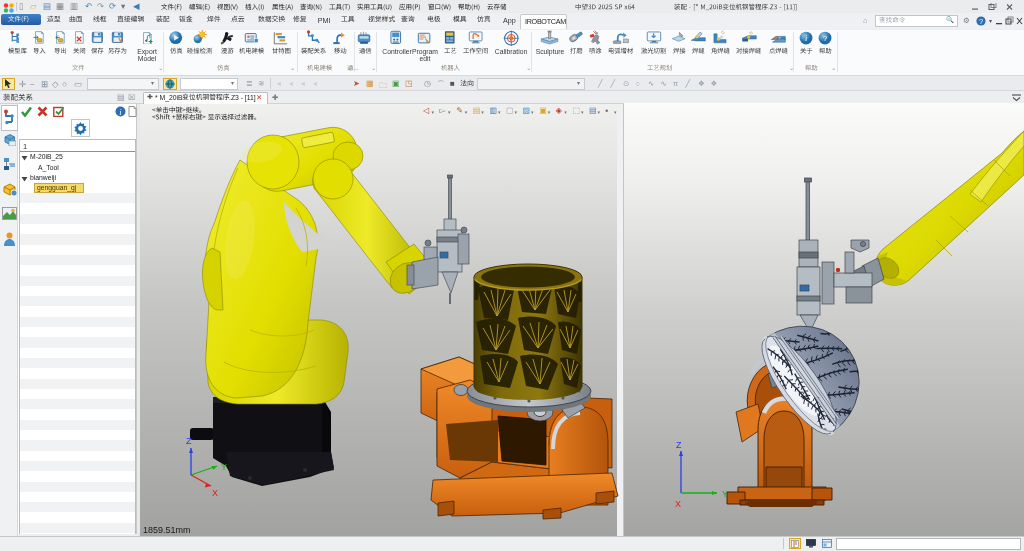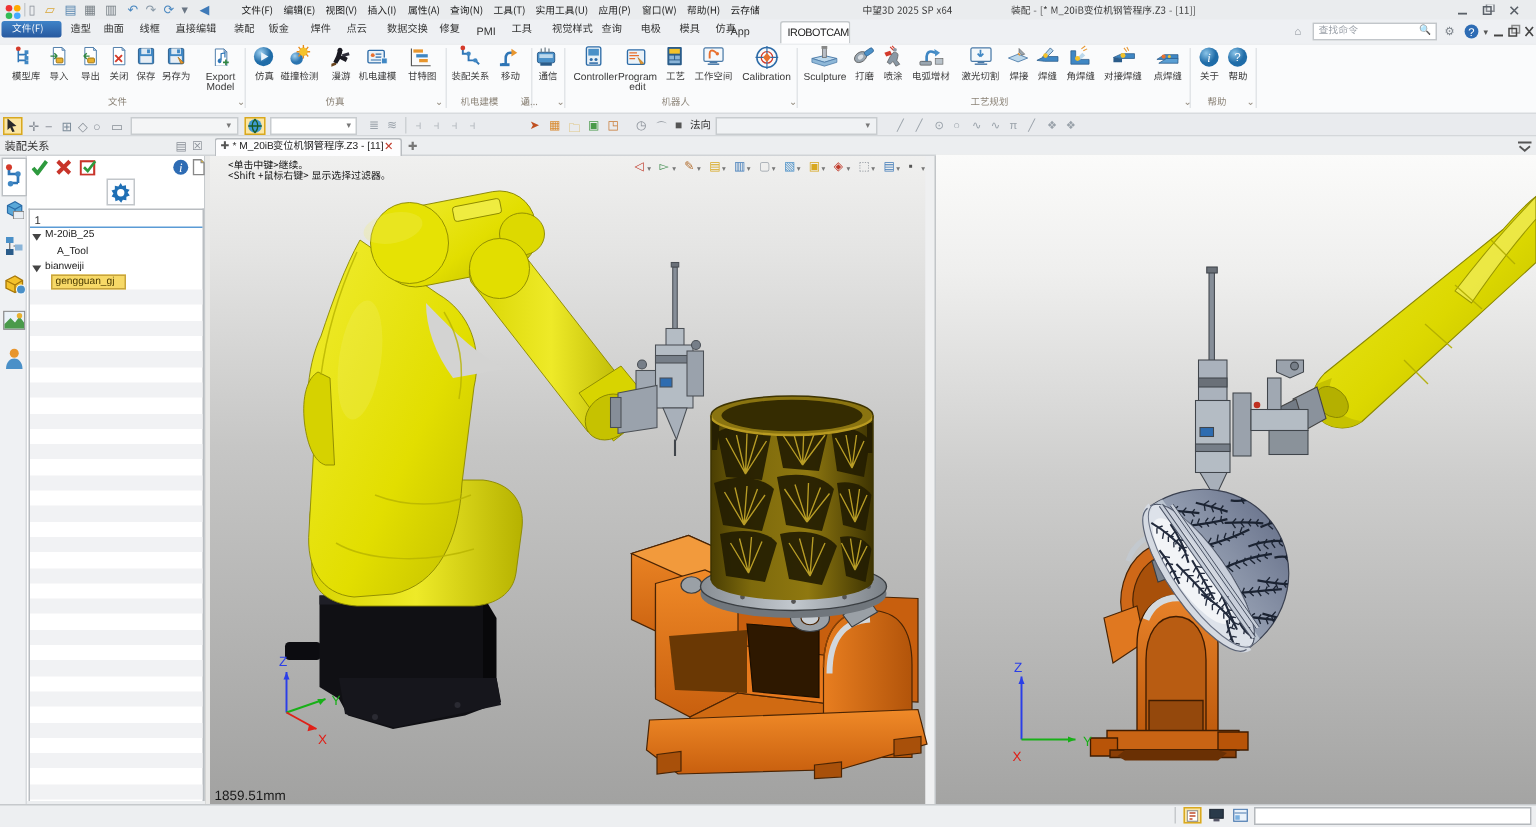--- a/index.html
+++ b/index.html
@@ -356,21 +356,21 @@
     </svg>
   </div>
 <div style="position:absolute;top:16.2px;left:477.0px;">
     <svg width="14" height="8" style="display:block;overflow:visible" viewBox="0 0 14 8">
       <g fill="#333">
         <path transform="translate(0.0 5.4)" d="M4.0 -5.6C4.1 -5.3 4.2 -4.8 4.3 -4.5L4.8 -4.7C4.8 -5.0 4.6 -5.4 4.5 -5.7ZM2.2 -4.5L2.2 -4.0L3.4 -4.0C3.3 -2.3 3.2 -0.7 1.9 0.2C2.0 0.3 2.2 0.4 2.3 0.6C3.3 -0.2 3.7 -1.3 3.8 -2.5L5.5 -2.5C5.4 -0.9 5.3 -0.2 5.2 -0.1C5.1 0.0 5.1 0.0 4.9 0.0C4.8 0.0 4.4 0.0 4.1 -0.0C4.1 0.1 4.2 0.3 4.2 0.5C4.6 0.5 4.9 0.5 5.1 0.5C5.4 0.5 5.5 0.4 5.6 0.3C5.8 0.0 5.9 -0.7 6.0 -2.8C6.0 -2.9 6.0 -3.0 6.0 -3.0L3.9 -3.0C3.9 -3.3 3.9 -3.7 3.9 -4.0L6.5 -4.0L6.5 -4.5ZM1.8 -5.7C1.4 -4.7 0.9 -3.7 0.2 -3.0C0.3 -2.9 0.5 -2.6 0.5 -2.5C0.7 -2.7 0.9 -3.0 1.1 -3.2L1.1 0.5L1.6 0.5L1.6 -4.1C1.9 -4.5 2.1 -5.0 2.3 -5.6Z"></path>
         <path transform="translate(6.8 5.4)" d="M4.0 -0.3C4.8 -0.1 5.6 0.3 6.0 0.5L6.4 0.2C5.9 -0.1 5.1 -0.4 4.3 -0.6ZM2.4 -0.6C1.9 -0.3 1.1 0.0 0.4 0.2C0.5 0.3 0.7 0.4 0.7 0.5C1.4 0.4 2.3 0.0 2.8 -0.3ZM3.2 -5.7L3.1 -5.1L0.6 -5.1L0.6 -4.7L3.1 -4.7L3.0 -4.3L1.4 -4.3L1.4 -1.2L0.4 -1.2L0.4 -0.8L6.4 -0.8L6.4 -1.2L5.5 -1.2L5.5 -4.3L3.5 -4.3L3.6 -4.7L6.2 -4.7L6.2 -5.1L3.6 -5.1L3.7 -5.7ZM1.8 -1.2L1.8 -1.7L5.0 -1.7L5.0 -1.2ZM1.8 -3.1L5.0 -3.1L5.0 -2.7L1.8 -2.7ZM1.8 -3.5L1.8 -3.9L5.0 -3.9L5.0 -3.5ZM1.8 -2.4L5.0 -2.4L5.0 -2.0L1.8 -2.0Z"></path>
       </g>
     </svg>
   </div>
-<div class="lat" style="left:487px;top:16.3px;font-size:7.2px;color:#333;">App</div>
+<div class="lat" style="left:503px;top:16.3px;font-size:7.2px;color:#333;">App</div>
 <div class="ab" style="left:520px;top:13.5px;width:47px;height:15.5px;background:#fdfdfe;border:1px solid #c6cacd;border-bottom:none;border-radius:2px 2px 0 0;"></div>
 <div class="lat" style="left:525px;top:16.6px;font-size:7.2px;color:#222;letter-spacing:-0.3px;">IROBOTCAM</div>
 <div class="lat" style="left:863px;top:15.5px;font-size:7.5px;color:#8a9098;">⌂</div>
 <div class="ab" style="left:875px;top:14.5px;width:83px;height:12.5px;background:#fff;border:1px solid #c2c6ca;"></div>
 <div style="position:absolute;top:17.3px;left:879px;">
     <svg width="26" height="8" style="display:block;overflow:visible" viewBox="0 0 26 8">
       <g fill="#9aa0a8">
         <path transform="translate(0.0 5.3)" d="M1.9 -1.4L4.6 -1.4L4.6 -0.9L1.9 -0.9ZM1.9 -2.3L4.6 -2.3L4.6 -1.8L1.9 -1.8ZM1.5 -2.7L1.5 -0.5L5.1 -0.5L5.1 -2.7ZM0.5 -0.1L0.5 0.3L6.1 0.3L6.1 -0.1ZM3.0 -5.5L3.0 -4.7L0.4 -4.7L0.4 -4.3L2.5 -4.3C1.9 -3.6 1.0 -3.1 0.2 -2.8C0.3 -2.7 0.5 -2.5 0.6 -2.4C1.5 -2.8 2.4 -3.5 3.0 -4.2L3.0 -2.9L3.5 -2.9L3.5 -4.2C4.1 -3.5 5.1 -2.8 6.0 -2.5C6.1 -2.6 6.3 -2.8 6.4 -2.9C5.5 -3.1 4.6 -3.7 4.1 -4.3L6.2 -4.3L6.2 -4.7L3.5 -4.7L3.5 -5.5Z"></path>
         <path transform="translate(6.6 5.3)" d="M4.5 -5.1C4.8 -4.9 5.2 -4.4 5.4 -4.2L5.7 -4.4C5.6 -4.7 5.2 -5.1 4.8 -5.4ZM1.2 -5.5L1.2 -4.2L0.3 -4.2L0.3 -3.7L1.2 -3.7L1.2 -2.3C0.9 -2.2 0.5 -2.1 0.2 -2.1L0.4 -1.6L1.2 -1.8L1.2 -0.1C1.2 -0.0 1.2 0.0 1.1 0.0C1.0 0.0 0.7 0.0 0.4 0.0C0.5 0.1 0.6 0.3 0.6 0.5C1.0 0.5 1.3 0.5 1.5 0.4C1.7 0.3 1.7 0.2 1.7 -0.1L1.7 -2.0L2.6 -2.2L2.5 -2.7L1.7 -2.5L1.7 -3.7L2.5 -3.7L2.5 -4.2L1.7 -4.2L1.7 -5.5ZM5.5 -3.1C5.2 -2.6 4.9 -2.1 4.5 -1.6C4.4 -2.1 4.3 -2.7 4.2 -3.4L6.2 -3.6L6.2 -4.0L4.1 -3.8C4.1 -4.4 4.0 -4.9 4.0 -5.5L3.5 -5.5C3.5 -4.9 3.6 -4.3 3.6 -3.8L2.6 -3.7L2.7 -3.2L3.7 -3.3C3.8 -2.5 3.9 -1.8 4.1 -1.2C3.6 -0.7 3.0 -0.3 2.4 -0.1C2.6 0.0 2.7 0.2 2.8 0.3C3.3 0.1 3.8 -0.3 4.3 -0.7C4.6 0.0 5.1 0.4 5.7 0.5C6.0 0.5 6.3 0.2 6.4 -0.9C6.3 -0.9 6.1 -1.1 6.0 -1.2C5.9 -0.4 5.8 -0.1 5.6 -0.1C5.3 -0.1 5.0 -0.5 4.7 -1.1C5.2 -1.6 5.6 -2.2 5.9 -2.8Z"></path>
         <path transform="translate(13.2 5.3)" d="M3.3 -5.6C2.7 -4.7 1.4 -3.9 0.2 -3.6C0.3 -3.4 0.4 -3.2 0.5 -3.1C1.0 -3.3 1.5 -3.5 2.0 -3.8L2.0 -3.4L4.6 -3.4L4.6 -3.8C5.0 -3.5 5.5 -3.3 6.0 -3.1C6.1 -3.3 6.3 -3.5 6.4 -3.6C5.3 -3.9 4.2 -4.5 3.6 -5.2L3.7 -5.3ZM2.0 -3.8C2.5 -4.1 3.0 -4.5 3.3 -4.9C3.7 -4.5 4.1 -4.1 4.6 -3.8ZM0.8 -2.8L0.8 0.0L1.3 0.0L1.3 -0.5L2.9 -0.5L2.9 -2.8ZM1.3 -2.4L2.4 -2.4L2.4 -1.0L1.3 -1.0ZM3.6 -2.8L3.6 0.5L4.0 0.5L4.0 -2.4L5.3 -2.4L5.3 -0.9C5.3 -0.9 5.3 -0.8 5.2 -0.8C5.1 -0.8 4.8 -0.8 4.4 -0.8C4.5 -0.7 4.5 -0.5 4.6 -0.4C5.1 -0.4 5.4 -0.4 5.6 -0.5C5.7 -0.5 5.8 -0.7 5.8 -0.9L5.8 -2.8Z"></path>

